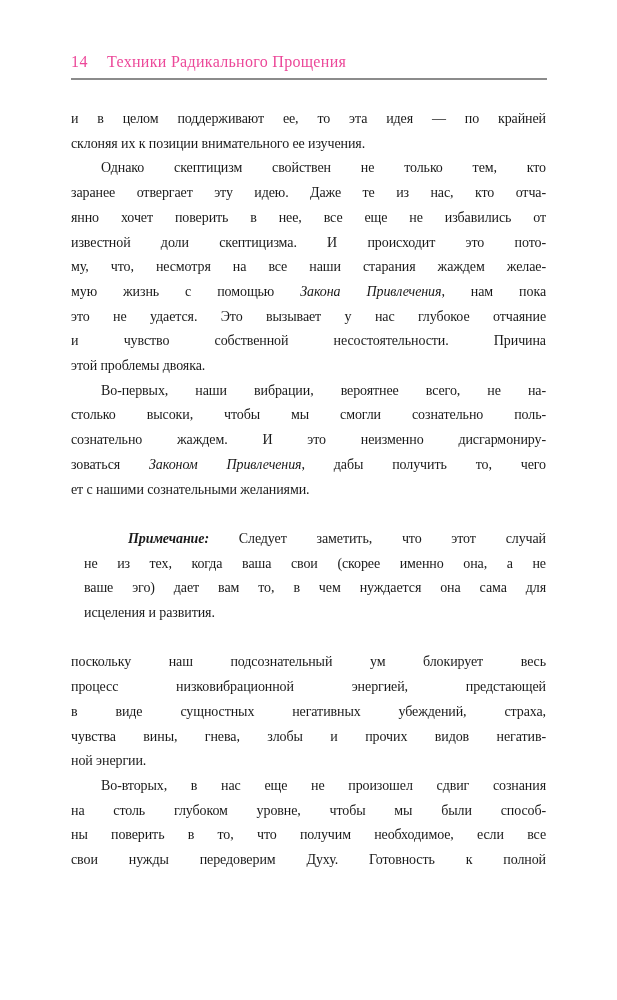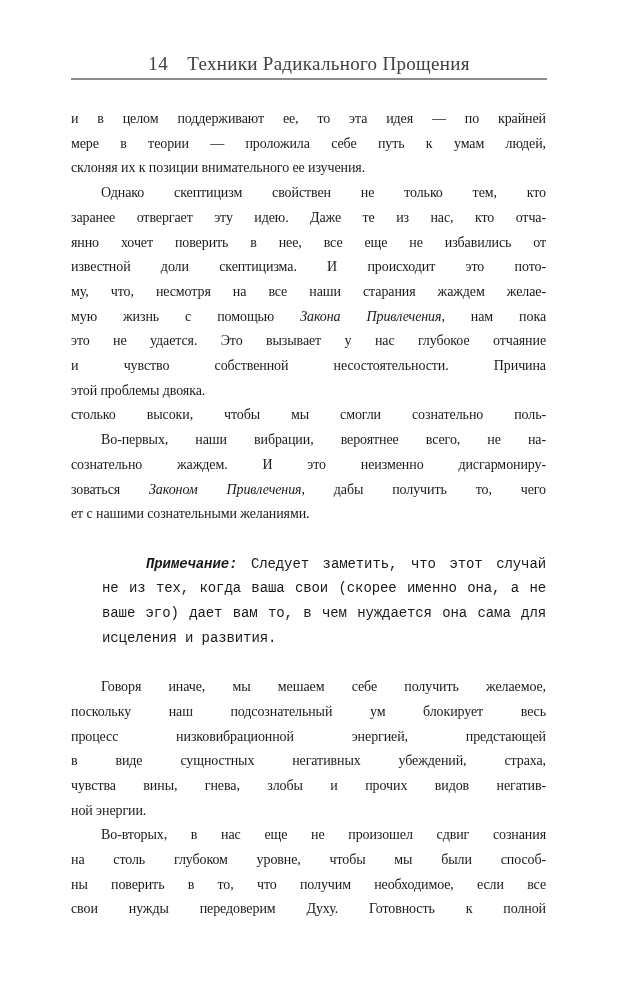--- a/index.html
+++ b/index.html
@@ -16,24 +16,24 @@
     font-family: "Liberation Serif", "DejaVu Serif", serif;
     color: #1a1a1a;
     overflow: hidden;
   }
   .running-header {
     position: absolute;
     top: 53px;
     left: 71px;
     width: 476px;
     display: flex;
-    justify-content: center;
+    justify-content: flex-start;
     align-items: baseline;
-    font-size: 19px;
-    color: #404040;
+    font-size: 16px;
+    color: #ec4899;
   }
   .page-number { letter-spacing: 0.5px; }
   .running-title { letter-spacing: 0.3px; margin-left: 19px; }
   .header-rule {
     position: absolute;
     top: 78px;
     left: 71px;
     width: 476px;
     height: 2px;
     background: #8b8b8b;
@@ -42,21 +42,21 @@
     position: absolute;
     top: 107px;
     left: 71px;
     width: 475px;
     font-size: 14px;
     line-height: 24.7px;
     letter-spacing: -0.1px;
   }
   .paragraph { margin: 0; }
   .paragraph.gap-before { margin-top: 24.7px; }
-  .paragraph.note { margin-left: 31px; font-family: Liberation Mono, monospace; }
+  .paragraph.note { margin-left: 13px; }
   .line {
     text-align: justify;
     text-align-last: justify;
     -moz-text-align-last: justify;
   }
   .line.last {
     text-align-last: left;
     -moz-text-align-last: left;
   }
   .line.first-indent { text-indent: 30px; }
@@ -69,49 +69,47 @@
 
 <div class="page">
   <div class="running-header">
     <span class="page-number">14</span>
     <span class="running-title">Техники Радикального Прощения</span>
   </div>
   <div class="header-rule"></div>
   <div class="page-body">
       <div class="paragraph body">
         <div class="line"><span>и в целом поддерживают ее, то эта идея — по крайней</span></div>
-        <div class="line"><span>мере в теории — проложила себе путь к умам людей,</span></div>
         <div class="line last"><span>склоняя их к позиции внимательного ее изучения.</span></div>
       </div>
       <div class="paragraph body">
         <div class="line first-indent"><span>Однако скептицизм свойствен не только тем, кто</span></div>
         <div class="line"><span>заранее отвергает эту идею. Даже те из нас, кто отча-</span></div>
         <div class="line"><span>янно хочет поверить в нее, все еще не избавились от</span></div>
         <div class="line"><span>известной доли скептицизма. И происходит это пото-</span></div>
         <div class="line"><span>му, что, несмотря на все наши старания жаждем желае-</span></div>
         <div class="line"><span>мую жизнь с помощью </span><span class="italic">Закона Привлечения</span><span>, нам пока</span></div>
         <div class="line"><span>это не удается. Это вызывает у нас глубокое отчаяние</span></div>
         <div class="line"><span>и чувство собственной несостоятельности. Причина</span></div>
         <div class="line last"><span>этой проблемы двояка.</span></div>
       </div>
       <div class="paragraph body">
+        <div class="line first-indent"><span>Во-первых, наши вибрации, вероятнее всего, не на-</span></div>
         <div class="line"><span>столько высоки, чтобы мы смогли сознательно поль-</span></div>
-        <div class="line first-indent"><span>Во-первых, наши вибрации, вероятнее всего, не на-</span></div>
         <div class="line"><span>сознательно жаждем. И это неизменно дисгармониру-</span></div>
         <div class="line"><span>зоваться </span><span class="italic">Законом Привлечения</span><span>, дабы получить то, чего</span></div>
         <div class="line last"><span>ет с нашими сознательными желаниями.</span></div>
       </div>
       <div class="paragraph note gap-before">
         <div class="line first-indent"><span class="bold-italic">Примечание:</span><span> Следует заметить, что этот случай</span></div>
         <div class="line"><span>не из тех, когда ваша свои (скорее именно она, а не</span></div>
         <div class="line"><span>ваше эго) дает вам то, в чем нуждается она сама для</span></div>
         <div class="line last"><span>исцеления и развития.</span></div>
       </div>
       <div class="paragraph body gap-before">
-        <div class="line first-indent"><span>Говоря иначе, мы мешаем себе получить желаемое,</span></div>
         <div class="line"><span>поскольку наш подсознательный ум блокирует весь</span></div>
         <div class="line"><span>процесс низковибрационной энергией, предстающей</span></div>
         <div class="line"><span>в виде сущностных негативных убеждений, страха,</span></div>
         <div class="line"><span>чувства вины, гнева, злобы и прочих видов негатив-</span></div>
         <div class="line last"><span>ной энергии.</span></div>
       </div>
       <div class="paragraph body">
         <div class="line first-indent"><span>Во-вторых, в нас еще не произошел сдвиг сознания</span></div>
         <div class="line"><span>на столь глубоком уровне, чтобы мы были способ-</span></div>
         <div class="line"><span>ны поверить в то, что получим необходимое, если все</span></div>

